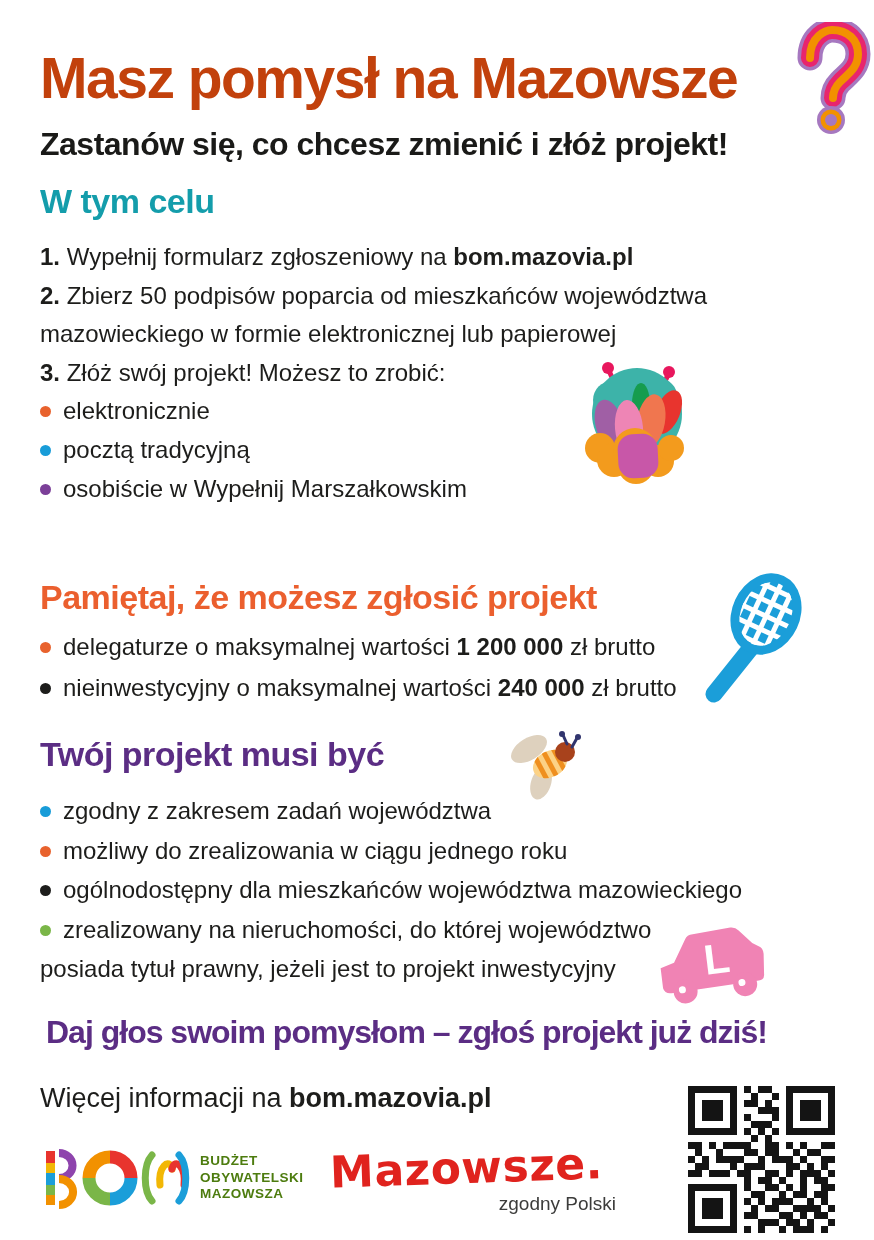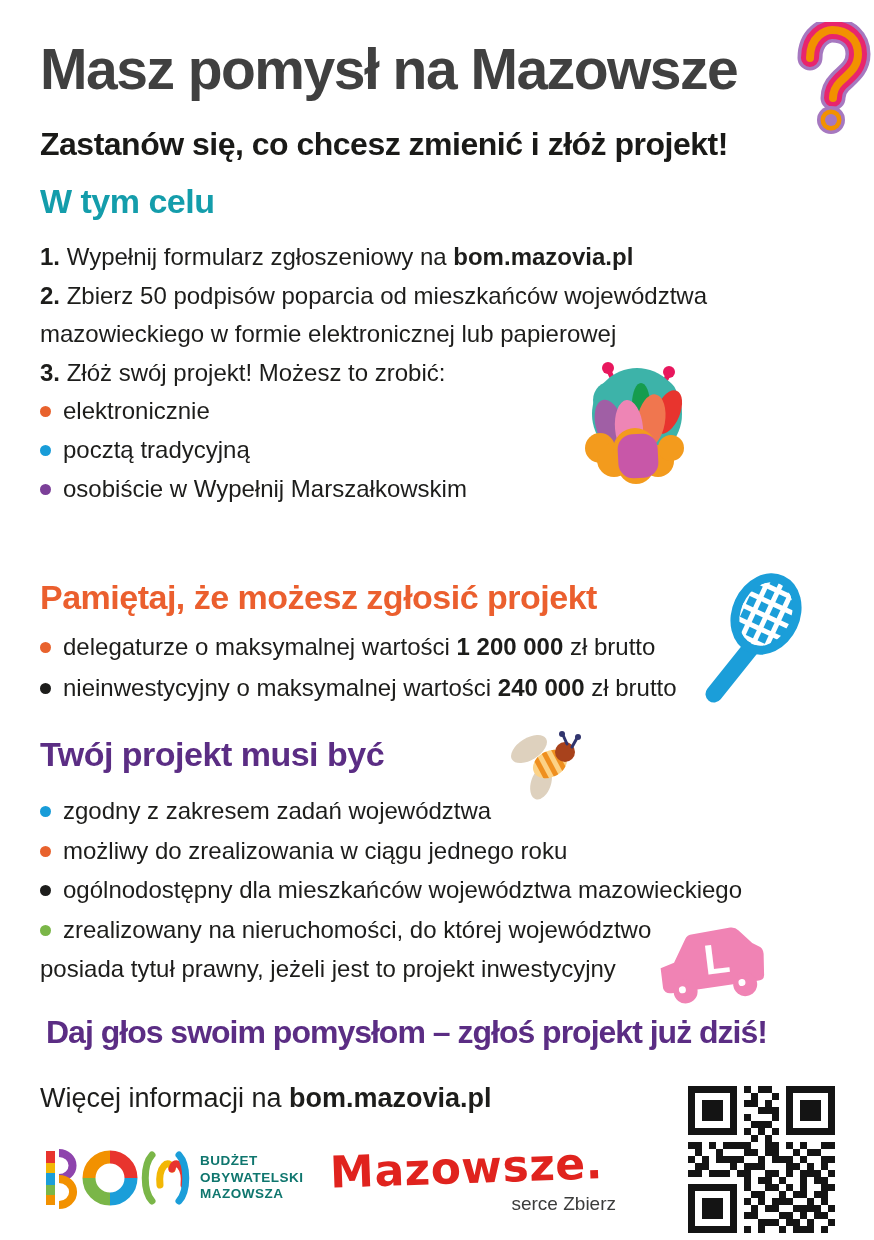--- a/index.html
+++ b/index.html
@@ -4,22 +4,22 @@
 <style>
   html,body{margin:0;padding:0;}
   body{
     width:874px;height:1240px;background:#ffffff;
     font-family:"Liberation Sans",sans-serif;
     color:#1d1d1b;position:relative;overflow:hidden;
   }
   .poster{position:absolute;inset:0;}
   .abs{position:absolute;}
   .title{
-    left:40px;top:36px;font-size:57px;font-weight:700;letter-spacing:-1.5px;
-    color:#404040;white-space:nowrap;
+    left:40px;top:45px;font-size:57px;font-weight:700;letter-spacing:-1.5px;
+    color:#c2410c;white-space:nowrap;
   }
   .subtitle{
     left:40px;top:126px;font-size:32px;font-weight:700;letter-spacing:-0.5px;
     color:#1a1a18;white-space:nowrap;
   }
   .sec-head{
     left:40px;font-size:34px;font-weight:700;letter-spacing:-0.5px;white-space:nowrap;
   }
   .rows{left:40px;font-size:24px;}
   .row{white-space:nowrap;}
@@ -643,25 +643,25 @@
       <path d="M19,36 a13,12 0 1 1 0,26" fill="none" stroke="#f29100" stroke-width="8"></path>
       <path d="M49,35 A21,21 0 0 1 70,14" fill="none" stroke="#f29100" stroke-width="13"></path>
       <path d="M70,14 A21,21 0 0 1 91,35" fill="none" stroke="#e8342e" stroke-width="13"></path>
       <path d="M91,35 A21,21 0 0 1 70,56" fill="none" stroke="#1b9ed9" stroke-width="13"></path>
       <path d="M70,56 A21,21 0 0 1 49,35" fill="none" stroke="#7ab648" stroke-width="13"></path>
       <path d="M112,12 C103,22 103,48 112,58" fill="none" stroke="#7ab648" stroke-width="7" stroke-linecap="round"></path>
       <path d="M120,42 C118,24 129,14 132,26" fill="none" stroke="#f2b705" stroke-width="7" stroke-linecap="round"></path>
       <path d="M132,26 C135,14 146,24 144,42" fill="none" stroke="#e8342e" stroke-width="7" stroke-linecap="round"></path>
       <path d="M139,12 C148,22 148,48 139,58" fill="none" stroke="#1b9ed9" stroke-width="7" stroke-linecap="round"></path>
     </svg>
-    <div class="bom-text" style="color: #0f766e;">
+    <div class="bom-text" style="color: #4d7c0f;">
       <div>BUDŻET</div>
       <div>OBYWATELSKI</div>
       <div>MAZOWSZA</div>
     </div>
   </div>
 
   <div class="abs maz">
     <span class="maz-name" style="color: rgb(224, 35, 30);">Mazowsze.</span>
-    <div class="maz-tagline">serce Zbierz</div>
+    <div class="maz-tagline">zgodny Polski</div>
   </div>
 
 </div>
 
 </body></html>

